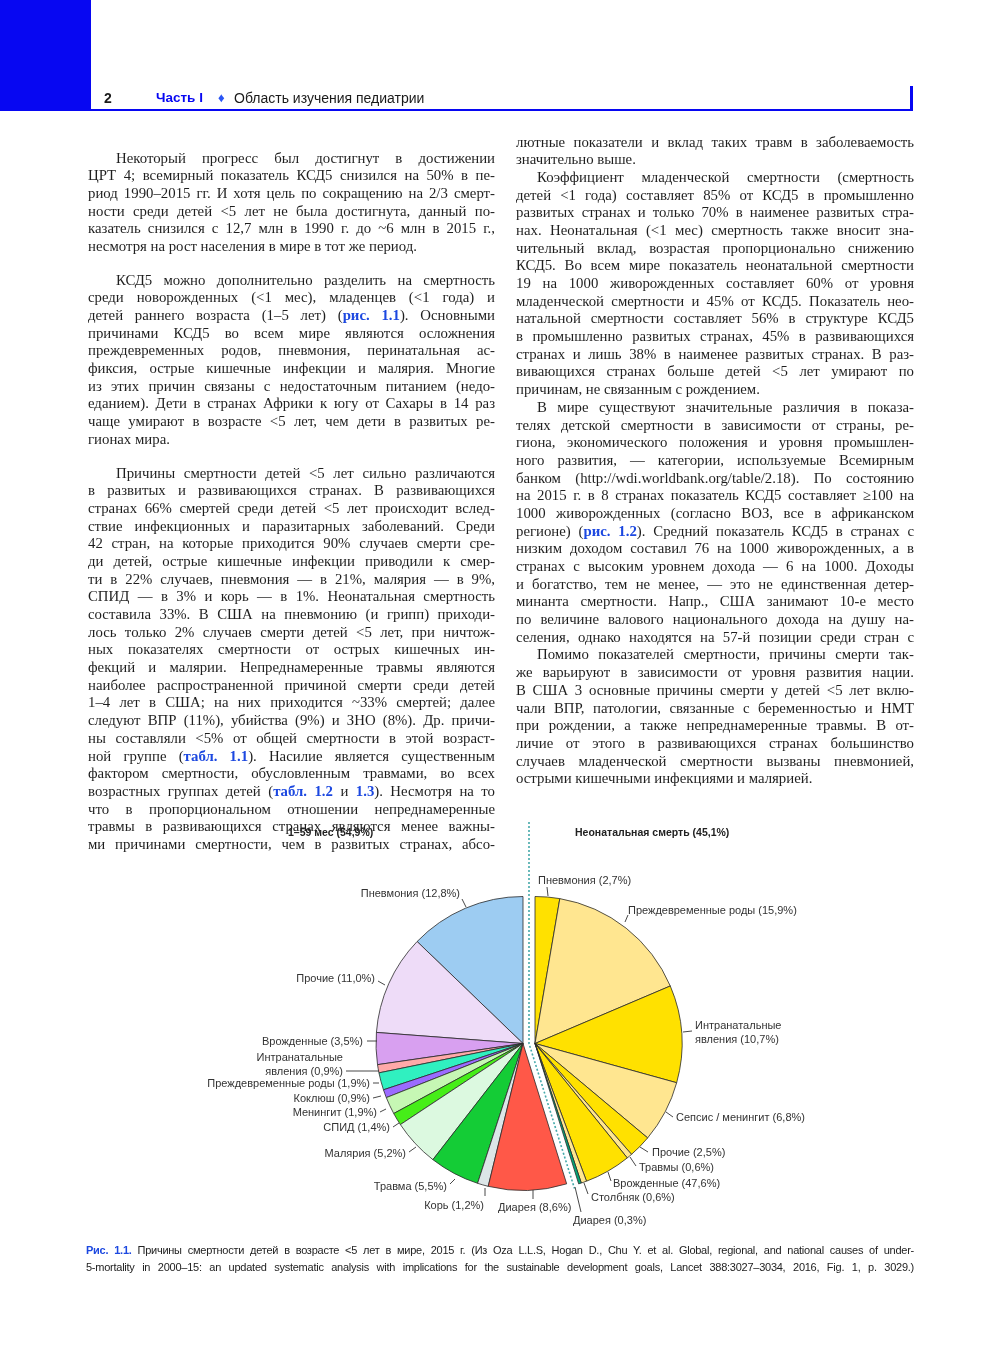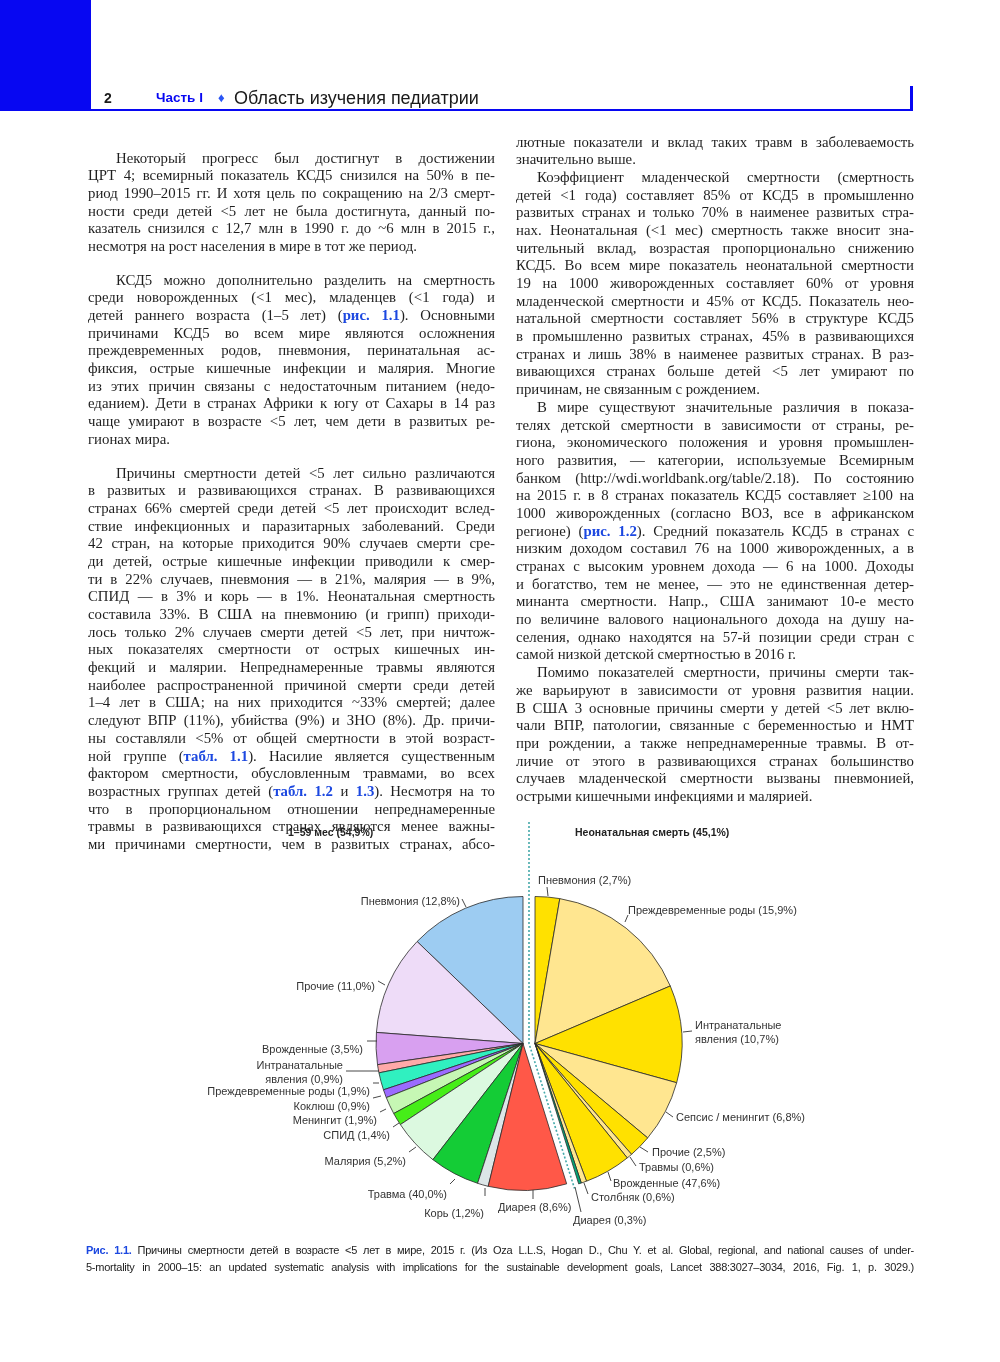--- a/index.html
+++ b/index.html
@@ -6,34 +6,34 @@
   #page{position:relative;width:1000px;height:1362px;overflow:hidden;background:#ffffff;
         font-family:"Liberation Serif",serif;color:#1f1f1f;}
   
   .hdr-bar{position:absolute;left:0;top:0;width:91px;height:111px;background:#0707F2;}
   .hdr-rule{position:absolute;left:91px;top:108.5px;width:821px;height:2.5px;background:#0707F2;}
   .hdr-tick{position:absolute;left:909.5px;top:86px;width:3px;height:25px;background:#0707F2;}
   .hdr-text{position:absolute;top:89px;height:18px;line-height:18px;font-family:"Liberation Sans",sans-serif;font-size:14px;color:#1a1a1a;white-space:nowrap;}
   .hdr-num{left:104px;font-weight:bold;}
   .hdr-part{left:156px;font-weight:bold;color:#0707F2;font-size:13.5px;}
   .hdr-diamond{left:218px;color:#2a55f5;font-size:13px;}
-  .hdr-title{left:234px;font-size:18px;}
+  .hdr-title{left:234px;font-size:14px;}
   
   .col{position:absolute;top:133.5px;font-size:14.8px;line-height:17.69px;}
   .col.left{left:88px;width:407px;}
   .col.right{left:516px;width:398px;}
   .ln{height:17.69px;white-space:nowrap;text-align:justify;text-align-last:justify;}
   .ln.end{text-align-last:left;}
   .col.left .ind{text-indent:28px;margin-top:16px;}
   .col.right .ind{text-indent:21px;}
   .lnk{color:#1C48E0;font-weight:bold;text-decoration:none;cursor:pointer;}
   
   #chart-svg{position:absolute;left:0;top:0;pointer-events:none;}
   .pl{position:absolute;font-family:"Liberation Sans",sans-serif;font-size:11px;line-height:14px;color:#333;white-space:nowrap;}
-  .pl.r{text-align:right;margin-top:8px;}
+  .pl.r{text-align:right;}
   .pl.wrap{white-space:normal;width:92px;}
   .ptitle{position:absolute;font-family:"Liberation Sans",sans-serif;font-size:10.5px;line-height:14px;font-weight:bold;color:#222;white-space:nowrap;}
   
   .cap{position:absolute;left:86px;top:1241.5px;width:828px;font-family:"Liberation Sans",sans-serif;font-size:11px;letter-spacing:-0.25px;line-height:17px;color:#222;}
   .cap .cl{height:17px;white-space:nowrap;text-align:justify;text-align-last:justify;}
   .cap-label{color:#1C48E0;font-weight:bold;}
 </style>
 </head>
 <body>
 
@@ -111,21 +111,20 @@
     <div class="ln">банком (http://wdi.worldbank.org/table/2.18). По состоянию</div>
     <div class="ln">на 2015 г. в 8 странах показатель КСД5 составляет ≥100 на</div>
     <div class="ln">1000 живорожденных (согласно ВОЗ, все в африканском</div>
     <div class="ln"><span>регионе) (</span><a class="lnk">рис. 1.2</a><span>). Средний показатель КСД5 в странах с</span></div>
     <div class="ln">низким доходом составил 76 на 1000 живорожденных, а в</div>
     <div class="ln">странах с высоким уровнем дохода — 6 на 1000. Доходы</div>
     <div class="ln">и богатство, тем не менее, — это не единственная детер-</div>
     <div class="ln">минанта смертности. Напр., США занимают 10-е место</div>
     <div class="ln">по величине валового национального дохода на душу на-</div>
     <div class="ln">селения, однако находятся на 57-й позиции среди стран с</div>
-    <div class="ln end">самой низкой детской смертностью в 2016 г.</div>
     <div class="ln ind">Помимо показателей смертности, причины смерти так-</div>
     <div class="ln">же варьируют в зависимости от уровня развития нации.</div>
     <div class="ln">В США 3 основные причины смерти у детей &lt;5 лет вклю-</div>
     <div class="ln">чали ВПР, патологии, связанные с беременностью и НМТ</div>
     <div class="ln">при рождении, а также непреднамеренные травмы. В от-</div>
     <div class="ln">личие от этого в развивающихся странах большинство</div>
     <div class="ln">случаев младенческой смертности вызваны пневмонией,</div>
     <div class="ln end">острыми кишечными инфекциями и малярией.</div>
   </div>
 
@@ -184,21 +183,21 @@
 
   <span class="pl r" style="right:540px;top:886px;">Пневмония (12,8%)</span>
   <span class="pl r" style="right:625px;top:971px;">Прочие (11,0%)</span>
   <span class="pl r" style="right:637px;top:1034px;">Врожденные (3,5%)</span>
   <span class="pl r wrap" style="right:657px;top:1050px;">Интранатальные явления (0,9%)</span>
   <span class="pl r" style="right:630px;top:1076px;">Преждевременные роды (1,9%)</span>
   <span class="pl r" style="right:630px;top:1091px;">Коклюш (0,9%)</span>
   <span class="pl r" style="right:623px;top:1105px;">Менингит (1,9%)</span>
   <span class="pl r" style="right:610px;top:1120px;">СПИД (1,4%)</span>
   <span class="pl r" style="right:594px;top:1146px;">Малярия (5,2%)</span>
-  <span class="pl r" style="right:553px;top:1179px;">Травма (40,0%)</span>
+  <span class="pl r" style="right:553px;top:1179px;">Травма (5,5%)</span>
   <span class="pl r" style="right:516px;top:1198px;">Корь (1,2%)</span>
   <span class="pl" style="left:498px;top:1200px;">Диарея (8,6%)</span>
 
   <span class="pl" style="left:538px;top:873px;">Пневмония (2,7%)</span>
   <span class="pl" style="left:628px;top:903px;">Преждевременные роды (15,9%)</span>
   <span class="pl wrap" style="left:695px;top:1018px;">Интранатальные явления (10,7%)</span>
   <span class="pl" style="left:676px;top:1110px;">Сепсис / менингит (6,8%)</span>
   <span class="pl" style="left:652px;top:1145px;">Прочие (2,5%)</span>
   <span class="pl" style="left:639px;top:1160px;">Травмы (0,6%)</span>
   <span class="pl" style="left:613px;top:1176px;">Врожденные (47,6%)</span>

